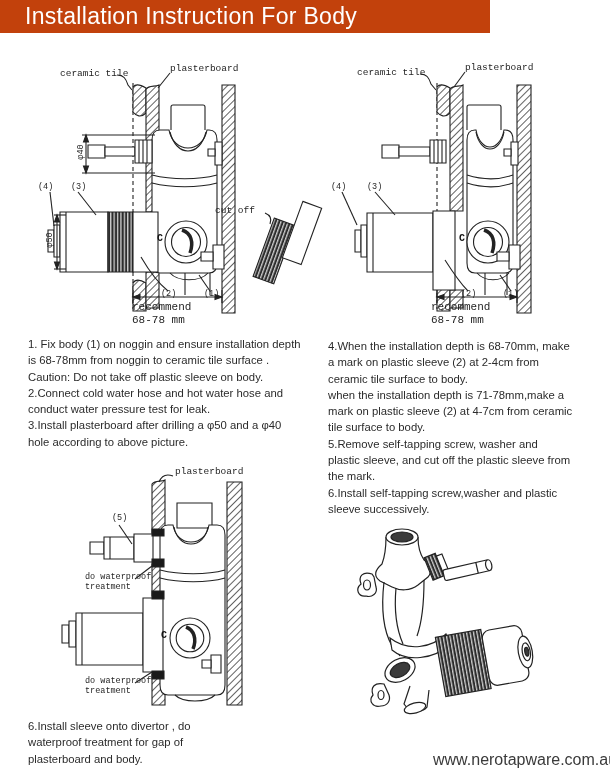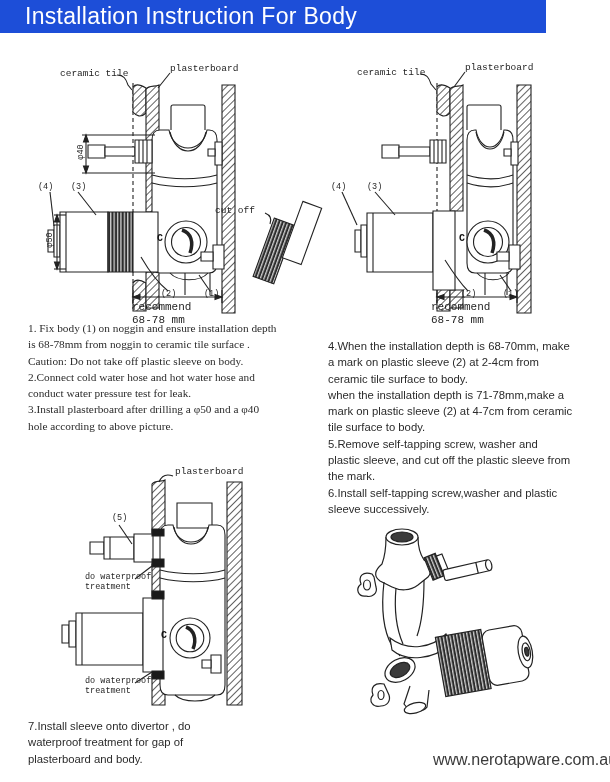--- a/index.html
+++ b/index.html
@@ -1,18 +1,18 @@
 <!DOCTYPE html>
 <html><head>
 <meta charset="utf-8">
 <style>
   html,body{margin:0;padding:0;}
   body{width:610px;height:782px;background:#ffffff;position:relative;
        font-family:"Liberation Sans","DejaVu Sans",sans-serif;color:#2e2e2e;overflow:hidden;}
-  .header{position:absolute;left:0;top:0;width:546px;height:33px;background:#1d4ed8;
+  .header{position:absolute;left:0;top:0;width:490px;height:33px;background:#c2410c;
           display:flex;align-items:center;}
   .header .title{color:#ffffff;font-size:23px;letter-spacing:.3px;padding-left:25px;font-weight:400;}
   .fig{position:absolute;font-family:Liberation Mono, monospace;}
   .fig svg{position:absolute;left:0;top:0;}
   .lbl{position:absolute;font-size:9.5px;line-height:1.2;color:#1f1f1f;white-space:pre-line;}
   .sm{font-size:8.5px;}
   .vdim{position:absolute;font-size:8.5px;color:#1f1f1f;width:30px;text-align:center;
         transform:rotate(-90deg);transform-origin:center;}
   .cmark{position:absolute;font-size:10px;font-weight:bold;color:#111;}
   .para{position:absolute;font-size:11.3px;line-height:16.3px;white-space:pre-line;color:#2b2b2b;}
@@ -238,21 +238,21 @@
   <div class="lbl" style="left:140px;top:17px;">plasterboard</div>
   <div class="lbl sm" style="left:6px;top:137px;">(4)</div>
   <div class="lbl sm" style="left:42px;top:137px;">(3)</div>
   <div class="lbl sm" style="left:136px;top:244px;">(2)</div>
   <div class="lbl sm" style="left:178px;top:244px;">(1)</div>
   <div class="lbl center" style="left:106px;top:256px;width:92px;font-size:11px;">recommend
 68-78 mm</div>
   <div class="cmark" style="left:134px;top:188px;">C</div>
 </div>
 
-<div class="para" style="left:28px;top:320px;width:300px;font-family:Liberation Serif, serif;">1. Fix body (1) on noggin and ensure installation depth
+<div class="para" style="left:28px;top:336px;width:300px;">1. Fix body (1) on noggin and ensure installation depth
 is 68-78mm from noggin to ceramic tile surface .
 Caution: Do not take off plastic sleeve on body.
 2.Connect cold water hose and hot water hose and
 conduct water pressure test for leak.
 3.Install  plasterboard  after drilling a φ50 and a φ40
 hole according to above picture.</div>
 
 <div class="para" style="left:328px;top:338px;width:292px;">4.When the installation depth is 68-70mm, make
 a mark on plastic sleeve (2) at 2-4cm from
 ceramic tile surface to body.
@@ -382,17 +382,17 @@
         <ellipse cx="187.5" cy="142" rx="2" ry="4.5" fill="#3b3b3b"></ellipse>
       </g>
       <g>
         <path d="M70,168 L64,186 C70,195 82,195 87,189 L89,172" fill="#fff"></path>
         <ellipse cx="75" cy="190" rx="11" ry="5" transform="rotate(-15 75 190)" fill="#fff"></ellipse>
       </g>
     </g>
   </svg>
 </div>
 
-<div class="para" style="left:28px;top:718px;width:240px;">7.Install sleeve onto divertor , do
+<div class="para" style="left:28px;top:718px;width:240px;">6.Install sleeve onto divertor , do
 waterproof treatment for gap of
 plasterboard and body.</div>
 
 <div class="url" style="left:433px;top:751px;">www.nerotapware.com.au</div>
 
 </body></html>

